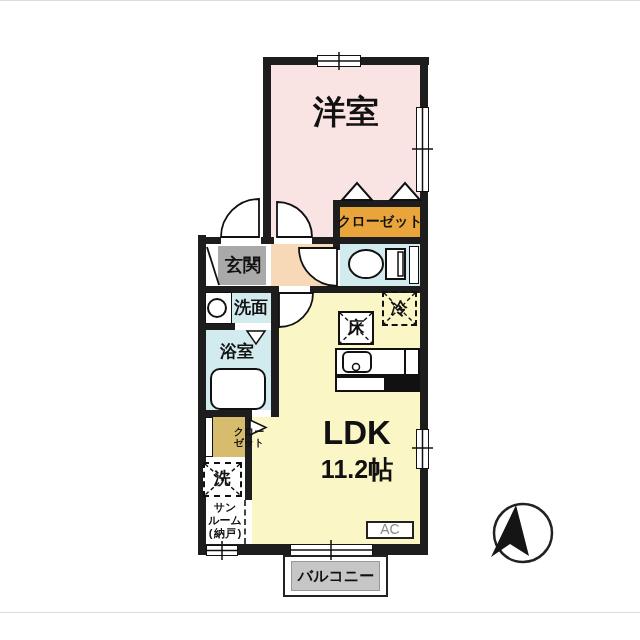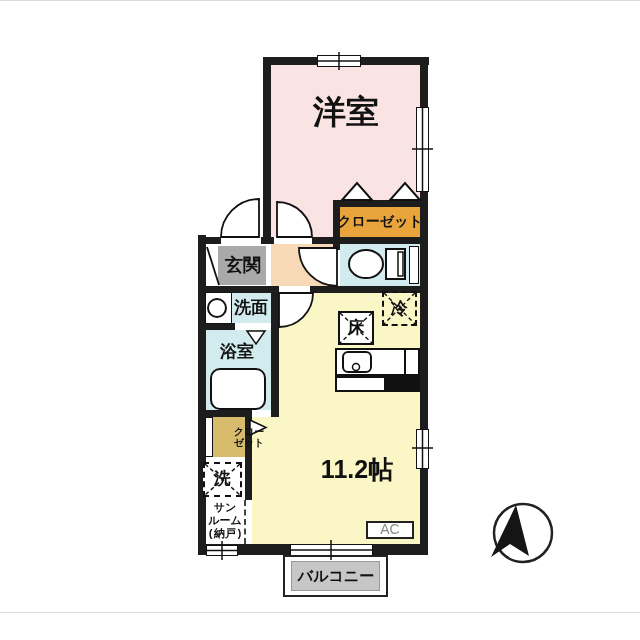--- a/index.html
+++ b/index.html
@@ -133,20 +133,21 @@
     </g>
   </svg>
 
   <div class="label" style="left:346px;top:112px;font-size:33px;text-align:right;">洋室</div>
   <div class="label" style="left:380px;top:222px;font-size:14px;">クローゼット</div>
   <div class="label" style="left:243px;top:266px;font-size:18px;">玄関</div>
   <div class="label" style="left:251px;top:308px;font-size:17px;">洗面</div>
   <div class="label" style="left:237px;top:352px;font-size:17px;">浴室</div>
   <div class="label" style="left:356px;top:328px;font-size:17px;">床</div>
   <div class="label" style="left:399px;top:309px;font-size:17px;">冷</div>
+  <div class="label" style="left:357px;top:433px;font-size:33px;">LDK</div>
   <div class="label" style="left:357px;top:470px;font-size:25px;">11.2帖</div>
   <div class="label" style="left:229px;top:437px;font-size:10px;margin-left:20px;">
     <div>クロー</div>
     <div>ゼット</div>
   </div>
   <div class="label" style="left:222px;top:479px;font-size:17px;">洗</div>
   <div class="label" style="left:225px;top:521px;font-size:11px;line-height:13px;font-family:Liberation Mono, monospace;">
     <div>サン</div>
     <div>ルーム</div>
     <div>(納戸)</div>

